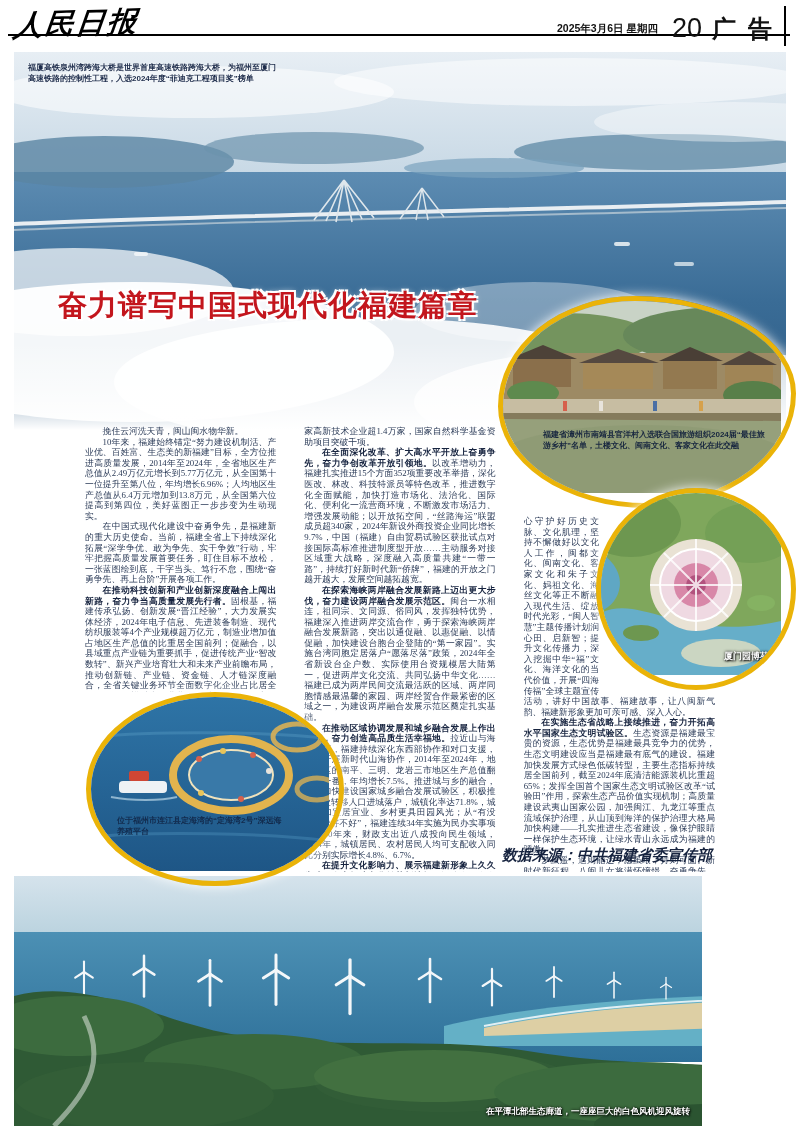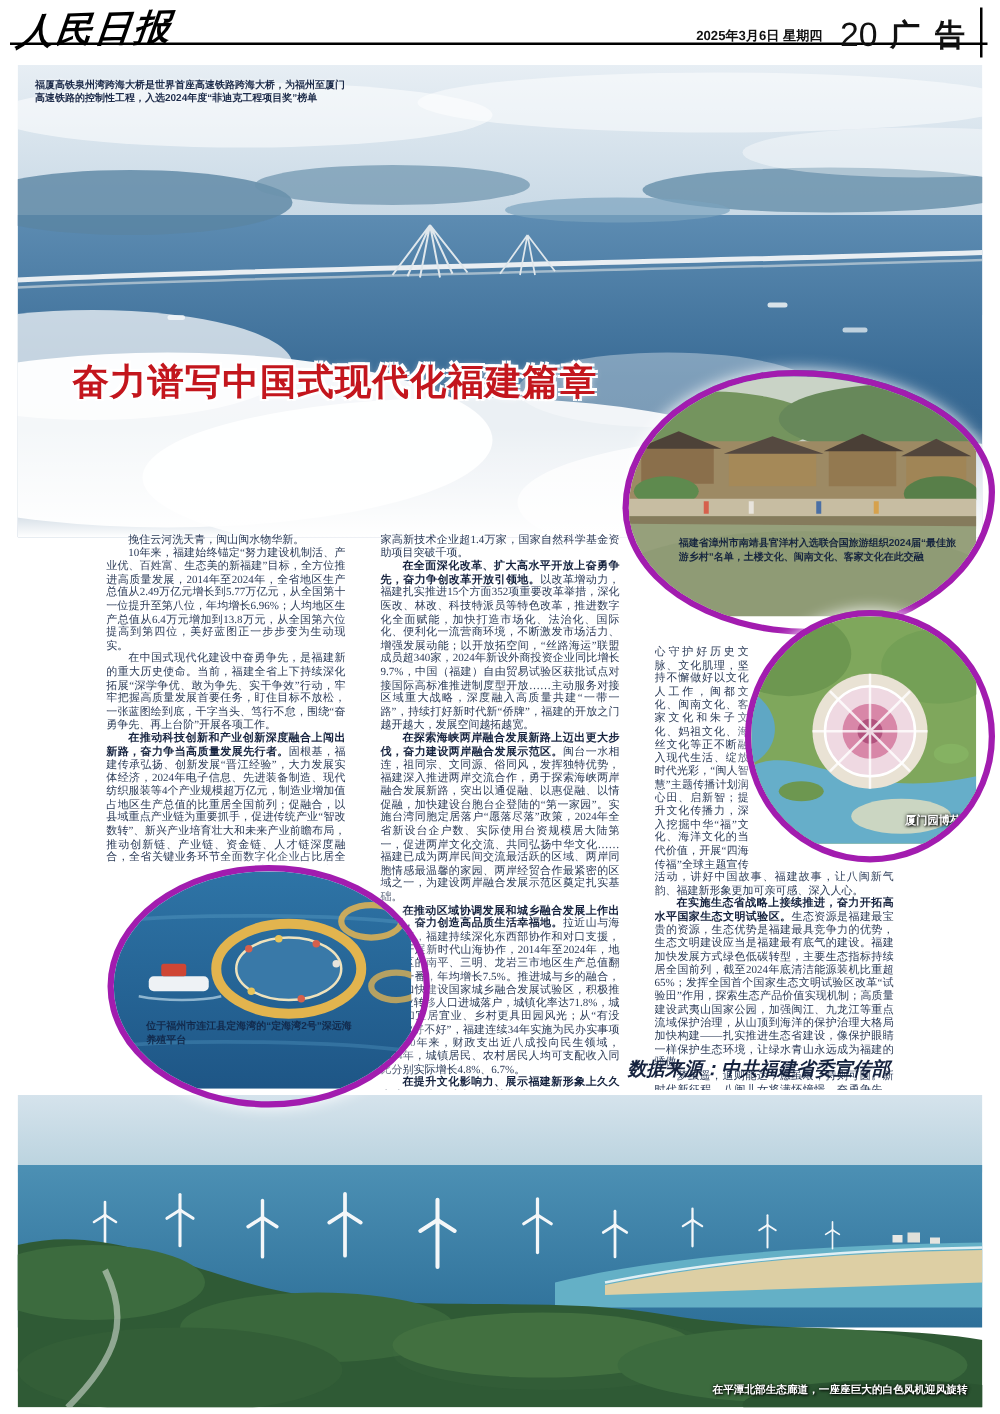--- a/index.html
+++ b/index.html
@@ -23,21 +23,21 @@
                 color:#1c2b4a;font-weight:bold;text-shadow:0 0 3px rgba(255,255,255,.8);}
   
   .headline{position:absolute;left:58px;top:280px;z-index:5;}
   .hl-main{font-size:52px;font-weight:bold;color:#971119;letter-spacing:14px;line-height:1;
            font-family:"DejaVu Sans",sans-serif;
            text-shadow:-2px -2px 0 #fff,2px -2px 0 #fff,-2px 2px 0 #fff,2px 2px 0 #fff,0 0 8px #fff;}
   .hl-sub{font-size:29px;font-weight:bold;color:#c3161d;line-height:1.2;margin-top:8px;
           font-family:"DejaVu Sans",sans-serif;letter-spacing:1px;
           text-shadow:-2px -2px 0 #fff,2px -2px 0 #fff,-2px 2px 0 #fff,2px 2px 0 #fff,0 0 6px #fff;}
   
-  .ph{position:absolute;overflow:hidden;border:5px solid #a21caf;box-shadow:0 0 12px rgba(255,255,255,.95);}
+  .ph{position:absolute;overflow:hidden;border:5px solid #eab308;box-shadow:0 0 12px rgba(255,255,255,.95);}
   .ph svg{display:block;}
   .ph-village{left:498px;top:296px;width:288px;height:202px;z-index:6;
               border-radius:46% 54% 50% 50% / 52% 46% 54% 48%;}
   .village-cap{position:absolute;left:40px;top:128px;width:226px;font-size:8px;line-height:11px;
                color:#17263f;font-weight:bold;}
   .ph-garden{left:596px;top:488px;width:190px;height:192px;border-radius:50%;z-index:6;}
   .garden-cap{position:absolute;right:22px;bottom:22px;font-size:9px;font-weight:bold;color:#fff;
               text-shadow:0 0 3px #000,1px 1px 2px #000;}
   .ph-fish{left:86px;top:692px;width:248px;height:184px;border-radius:50%;z-index:6;}
   .fish-cap{position:absolute;left:26px;top:118px;width:170px;font-size:8px;line-height:11px;
@@ -49,21 +49,21 @@
   .col{width:202px;font-size:8.8px;line-height:10.6px;text-align:justify;overflow:hidden;}
   .col-1{height:266px;}
   .col-3{padding-top:90px;box-sizing:border-box;}
   .garden-float{float:right;width:112px;height:176px;margin-left:4px;}
   .para{margin:0;text-indent:2em;}
   .para.noindent{text-indent:0;}
   .para b{font-family:Liberation Serif, serif;color:#16233f;}
   .source-note{position:absolute;right:88px;top:846px;font-size:15px;font-style:italic;
                font-weight:bold;color:#16233f;z-index:3;font-family:"Liberation Serif",serif;margin-left:44px;}
   
-  .panorama{position:absolute;left:14px;top:876px;width:772px;height:250px;overflow:hidden;}
+  .panorama{position:absolute;left:14px;top:876px;width:688px;height:250px;overflow:hidden;}
   .pan-cap{position:absolute;right:12px;bottom:8px;font-size:8.5px;color:#fff;font-weight:bold;
            text-shadow:0 0 3px #000,1px 1px 2px #000;}
 </style>
 </head>
 <body>
 
 <div class="page">
 
   <div class="hdr">
     <div class="masthead">人民日报</div>

